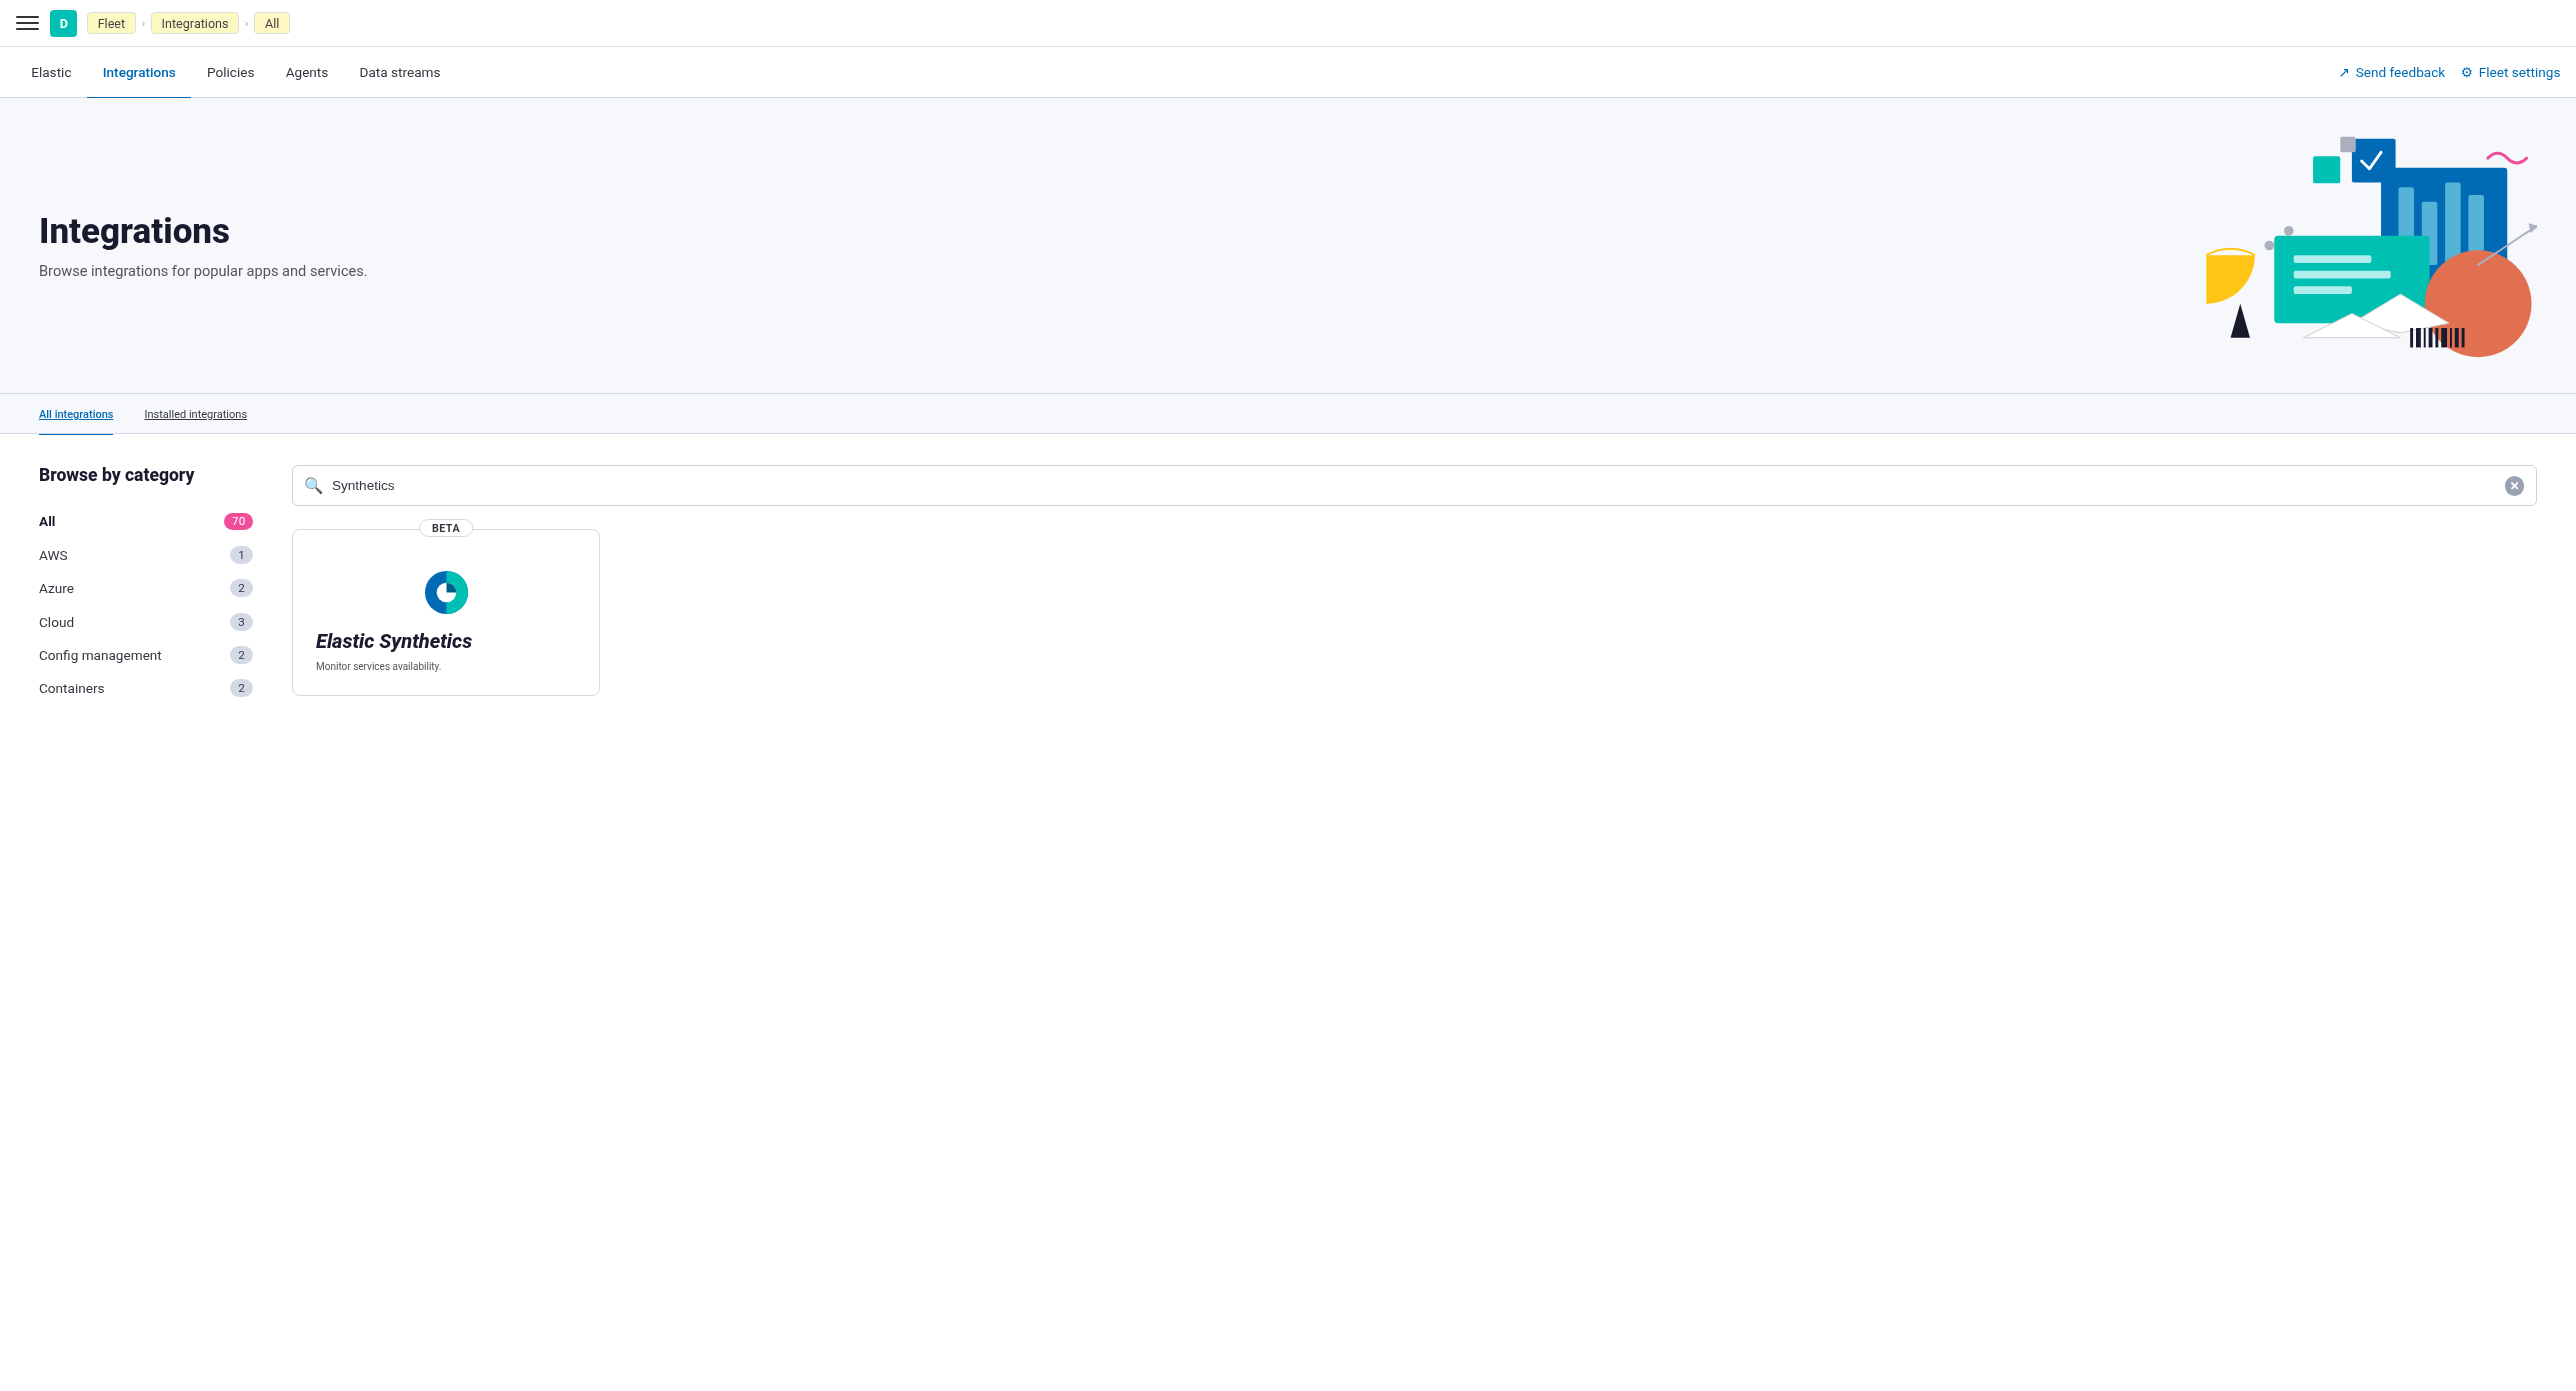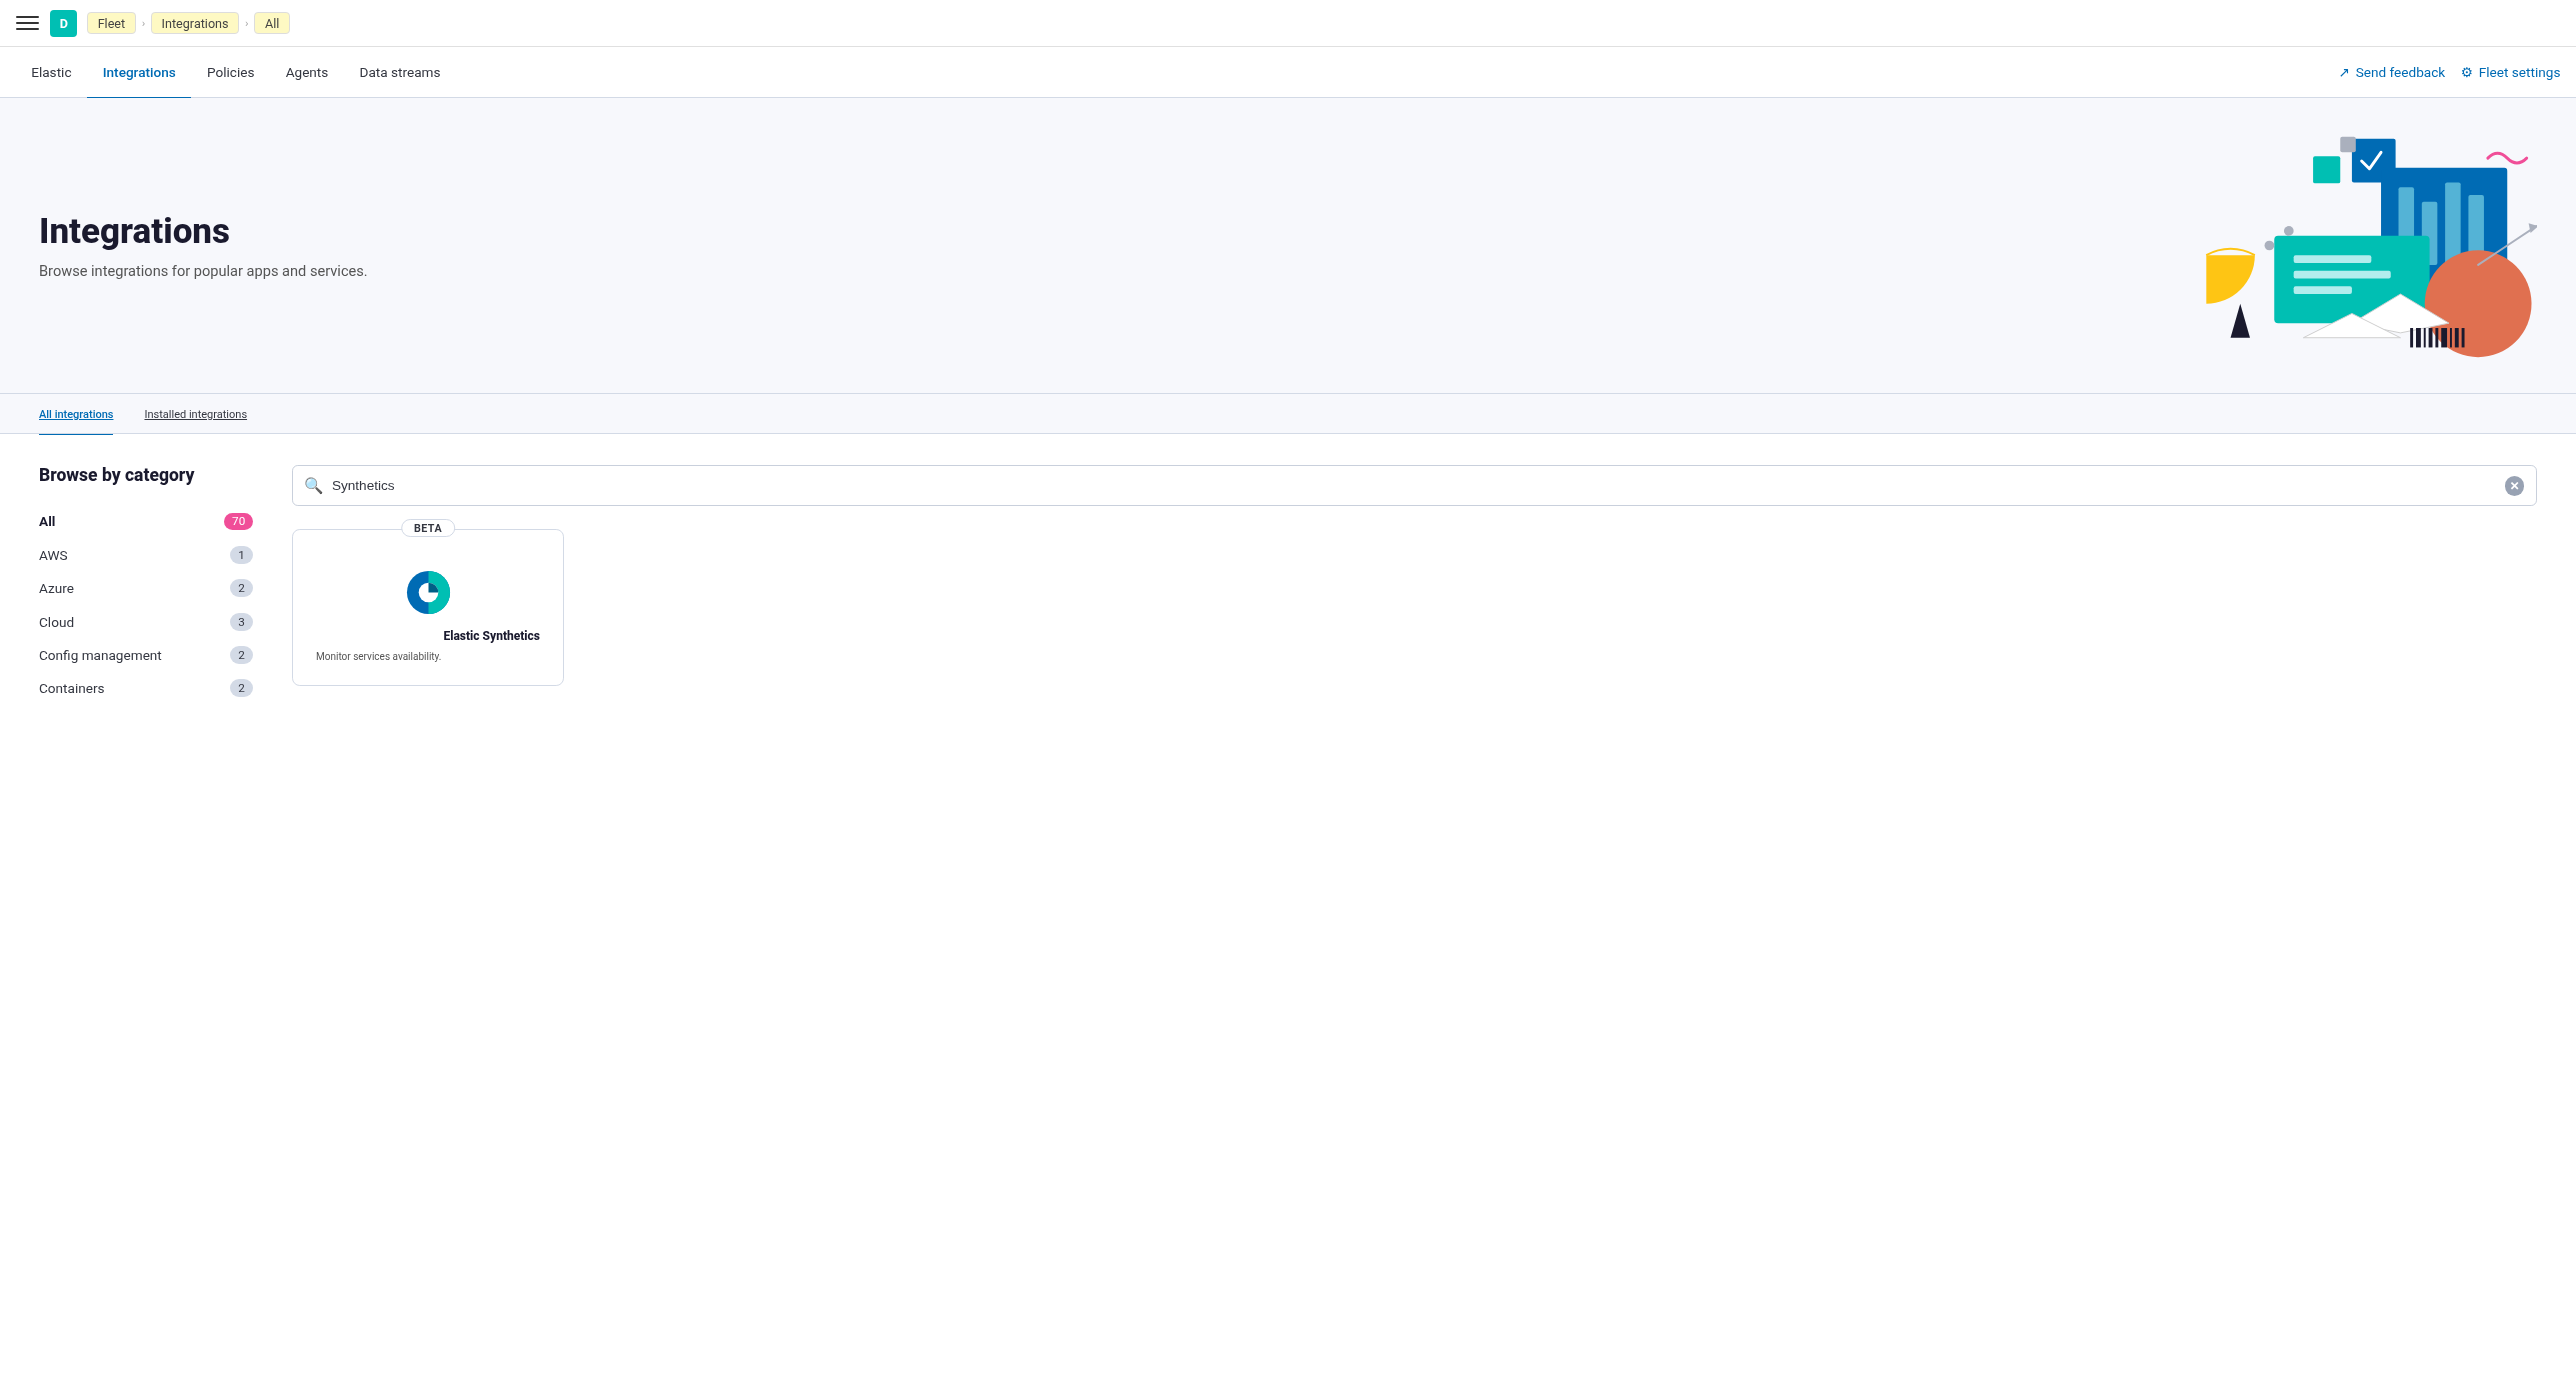--- a/index.html
+++ b/index.html
@@ -177,21 +177,21 @@
 
     
     .cards-grid {
       display: flex; flex-wrap: wrap; gap: 15.6px;
     }
     .integration-card {
       background: #fff;
       border: 1px solid #d3dae6;
       border-radius: 7.8px;
       padding: 23px;
-      width: 272px;
+      width: 308px;
       cursor: pointer;
       position: relative;
       transition: box-shadow 0.2s;
     }
     .beta-badge {
       position: absolute;
       top: -11.7px; left: 50%; transform: translateX(-50%);
       background: #fff;
       border: 1px solid #d3dae6;
       border-radius: 11.7px;
@@ -199,22 +199,22 @@
       font-size: 10.7px;
       font-weight: 700;
       color: #343741;
       letter-spacing: 0.5px;
     }
     .card-logo {
       width: 47px; height: 47px; margin: 15.6px auto 13.6px;
       display: flex; align-items: center; justify-content: center;
     }
     .card-title {
-      font-size: 12px; font-weight: 800; color: #1a1a2e;
-      text-align: right; margin-bottom: 7.8px;
+      font-size: 20px; font-weight: 800; color: #1a1a2e;
+      text-align: left; margin-bottom: 7.8px; font-style: italic;
     }
     .card-desc {
       font-size: 10px; color: #555; text-align: left;
     }
 
     
     .synthetics-logo svg { width: 47px; height: 47px; }
   </style>
 </head>
 <body>

